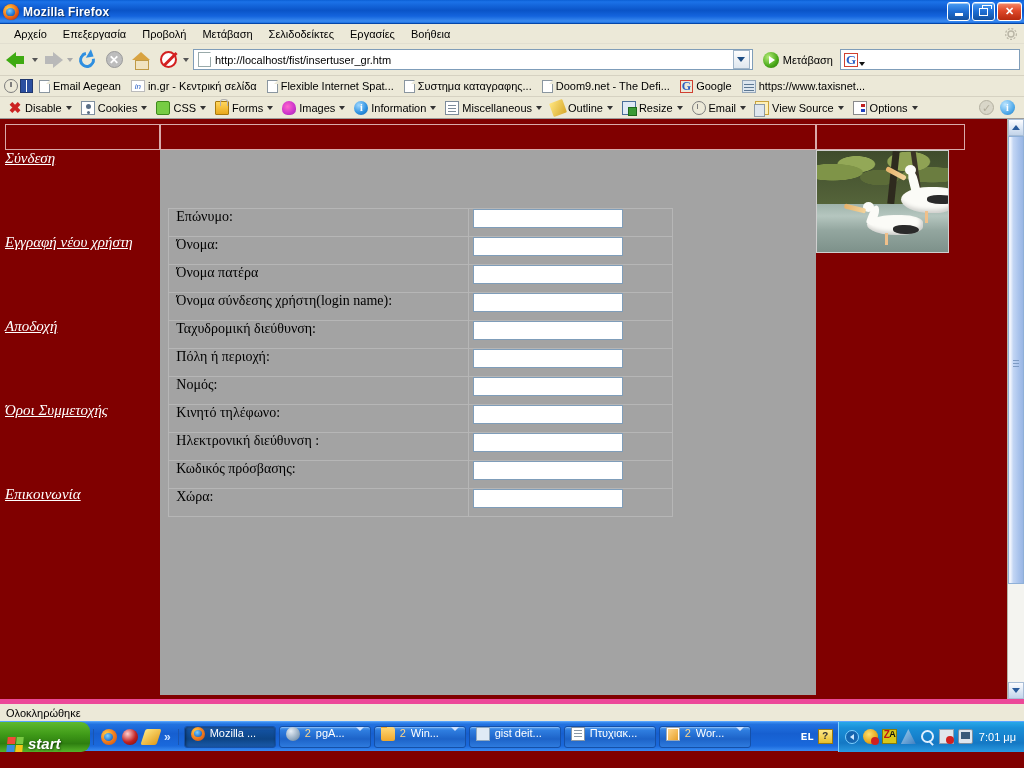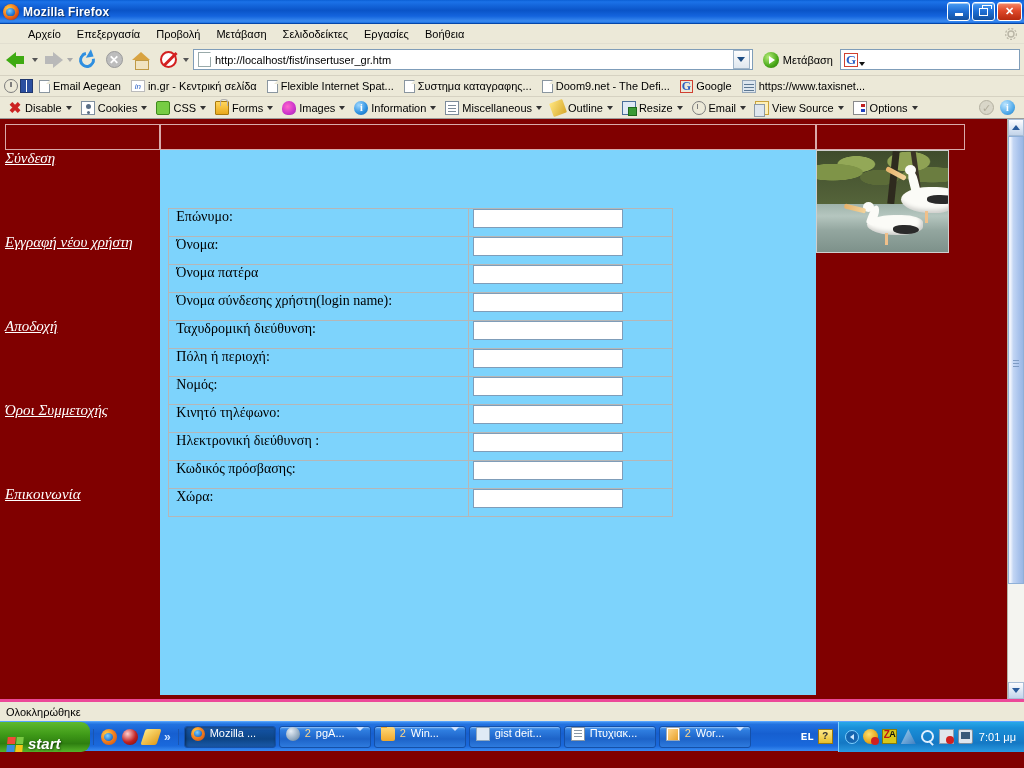--- a/index.html
+++ b/index.html
@@ -52,21 +52,21 @@
     background: linear-gradient(180deg,#f58b6a 0%,#e0492a 45%,#b62a0f 100%);
     width: 25px;
   }
   .glyph-min { width:8px;height:3px;background:#fff;margin-top:5px;}
   .glyph-restore{width:9px;height:8px;border:1.5px solid #fff;position:relative;}
   .glyph-restore::after{content:"";position:absolute;left:2px;top:-4px;width:8px;height:3px;border:1.5px solid #fff;border-bottom:none;}
 
   
   .menubar {
     height: 20px; background: #ece9d8;
-    display: flex; align-items: center; padding-left: 20px;
+    display: flex; align-items: center; padding-left: 6px;
     font-size: 11px; color: #000;
     border-bottom: 1px solid #e2dfd0;
   }
   .menu-item { padding: 2px 8px; cursor: default; }
   .settings-gear {
     margin-left:auto; margin-right:6px; width:14px;height:14px;
     position:relative;
   }
 
   
@@ -217,21 +217,21 @@
   .navlink {
     display:block;
     color:#ffffff;
     text-decoration: underline;
     font-family:"Liberation Serif", serif;
     font-size: 15px;
     font-style: italic;
     margin-bottom: 67px;
     white-space: nowrap;
   }
-  .maincell { background:#7dd3fc; padding: 0; height:545px;margin-top:45px;}
+  .maincell { background:#a3a3a3; padding: 0; height:545px;margin-top:45px;}
   .sidecell { background:#800000; padding: 10px 0 0 10px; }
 
   .photo {
     width: 133px; height: 103px;
     border: 1px solid #cfcfcf;
     position: relative; overflow: hidden;
     background: linear-gradient(180deg,#4e5d3a 0%,#56663f 28%,#3c4a2e 42%,#8fa39a 52%,#a9bcb4 62%,#7e948c 76%,#6d8279 100%);
   }
   .photo .veg {
     position:absolute; left:0; top:0; right:0; height:52%;
@@ -324,21 +324,21 @@
     position:absolute; left:0; right:0; top:0; height:82%;
     background: linear-gradient(90deg,#eef3fc 0 12%,#c3d6f4 30%,#a9c3ec 70%,#9ab6e4 100%);
     border:1px solid #8fb0d8;
   }
   .sb-grip{position:absolute;left:4px;right:4px;top:50%;height:7px;
     background: repeating-linear-gradient(180deg,#7d9bc4 0 1px,transparent 1px 3px);}
 
   
   .statusbar {
     height: 22px; background:#ece9d8;
-    border-top:3px solid #ec4899;
+    border-top:5px solid #ec4899;
     display:flex;align-items:center;
     padding-left:6px; font-size:11px; color:#000;
   }
 
   
   .taskbar {
     height: 30px;
     background: linear-gradient(180deg,#3f90f0 0%,#2272e0 8%,#165fd0 40%,#1a69dc 82%,#3a8cf2 100%);
     display:flex; align-items:center;
     border-top:1px solid #58a5ff;

